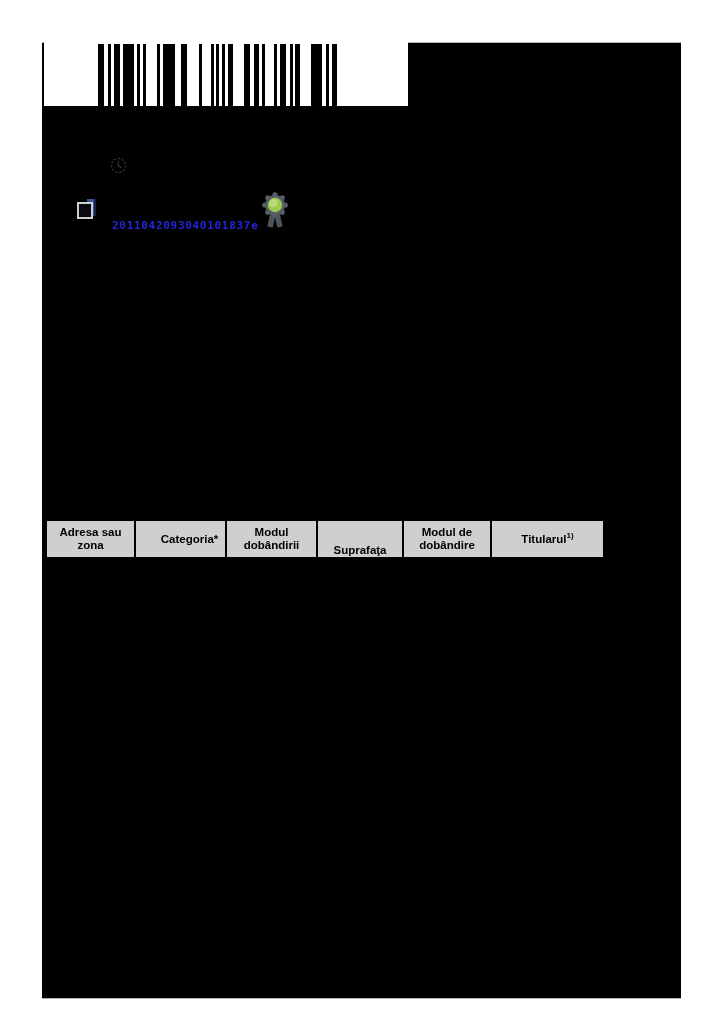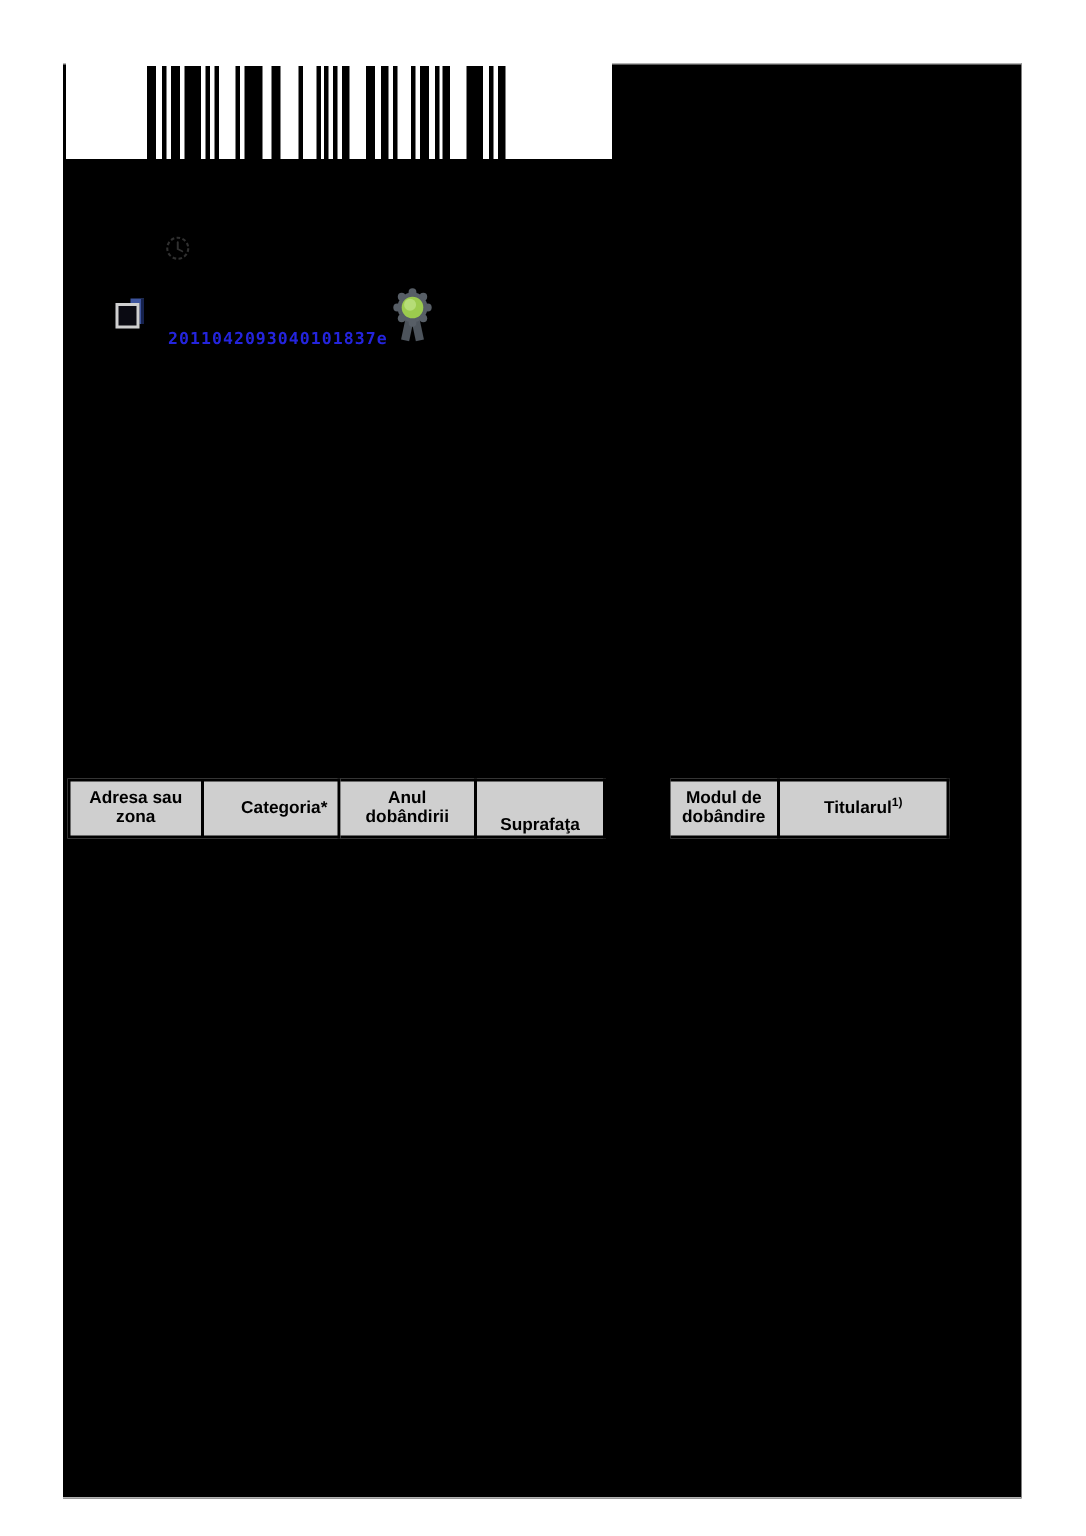--- a/index.html
+++ b/index.html
@@ -50,21 +50,21 @@
     box-sizing:border-box;
     background:var(--header-bg,#cfcfcf);
     border:2px solid var(--header-border,#000);
     color:var(--header-text,#000);
     font-size:11.5px;font-weight:bold;line-height:13px;
     display:flex;flex-direction:column;align-items:center;justify-content:center;
     text-align:center;flex:0 0 auto;
   }
   .hcell + .hcell{border-left:none;}
   .c1{width:91px;} .c2{width:91px;padding-left:18px;} .c3{width:91px;} .c4{width:86px;justify-content:flex-end;}
-  .c5{width:95px;} .c6{width:73px;margin-left:43px;} .c7{width:113px;}
+  .c5{width:95px;} .c6{width:88px;} .c7{width:113px;}
   .hcell sup{font-size:8px;line-height:0;vertical-align:super;}
   .hline{display:block;}
 </style>
 </head>
 <body>
 
 <div class="page">
   <div class="redaction">
 
     <div class="barcode-panel">
@@ -128,21 +128,21 @@
 
     <div class="header-row">
       <div class="hcell c1">
         <span class="hline">Adresa sau</span>
         <span class="hline">zona</span>
       </div>
       <div class="hcell c2">
         <span class="hline">Categoria*</span>
       </div>
       <div class="hcell c3">
-        <span class="hline">Anul</span>
+        <span class="hline">Modul</span>
         <span class="hline">dobândirii</span>
       </div>
       <div class="hcell c4">
         <span class="hline">Suprafaţa</span>
       </div>
       <div class="hcell c6">
         <span class="hline">Modul de</span>
         <span class="hline">dobândire</span>
       </div>
       <div class="hcell c7">

